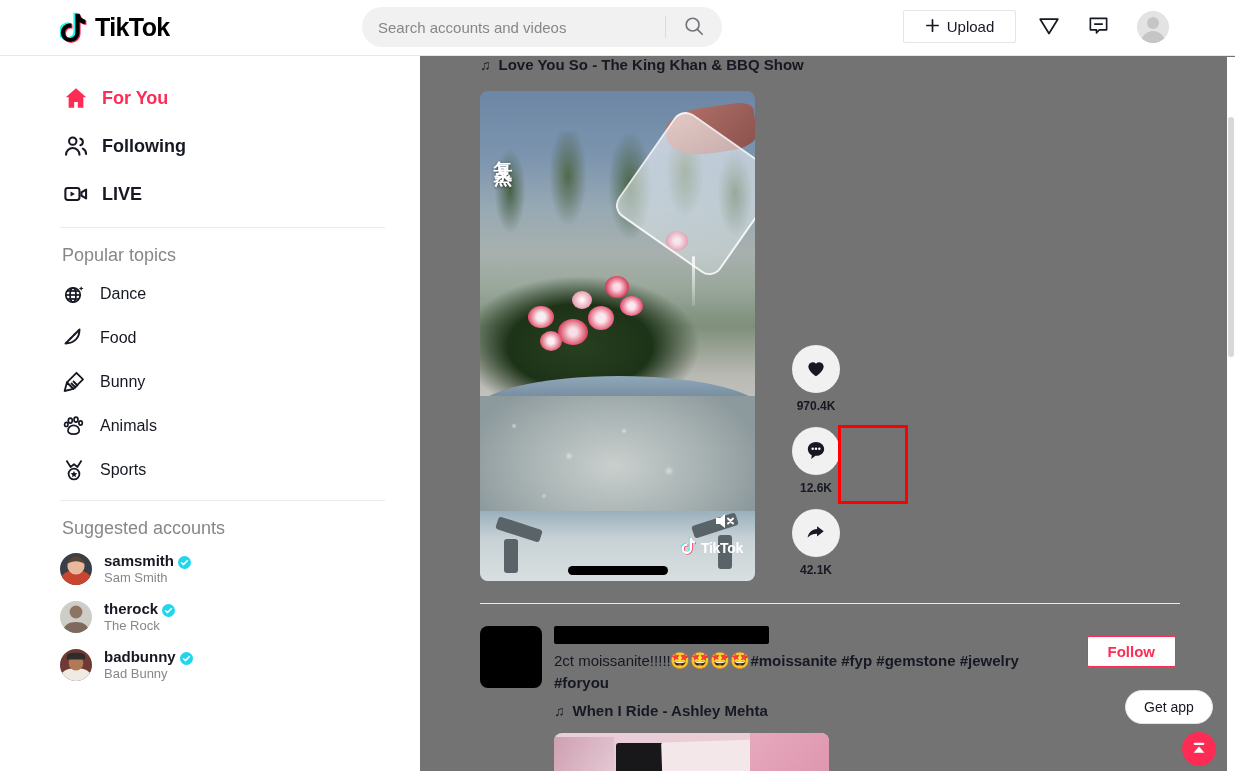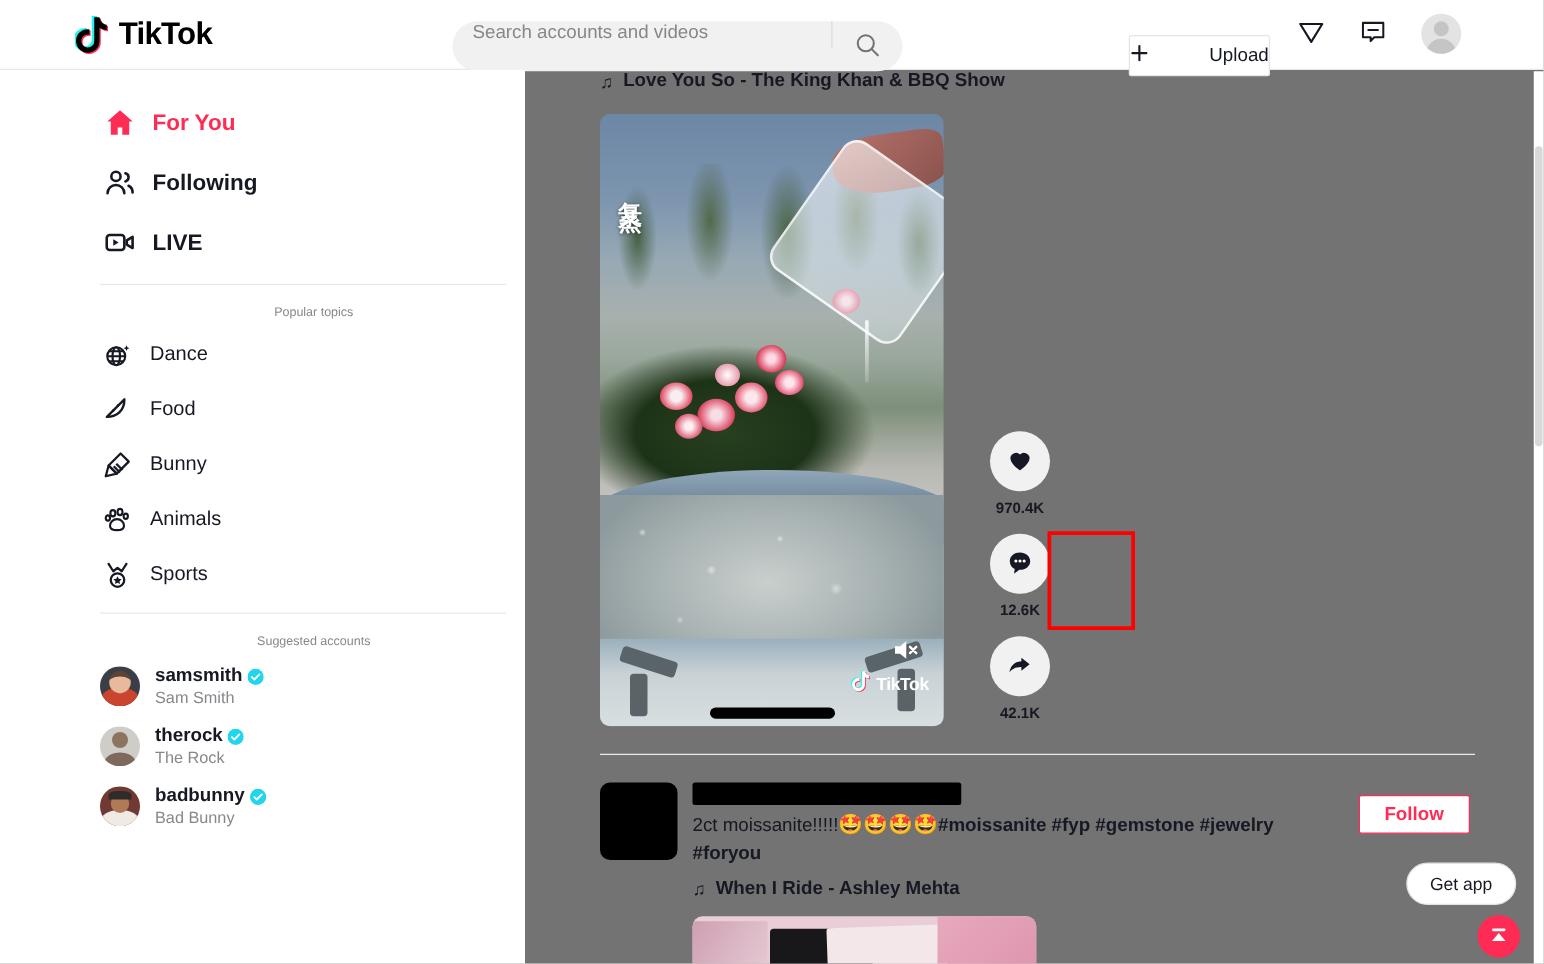--- a/index.html
+++ b/index.html
@@ -20,39 +20,39 @@
   .logo-wrap {
     position: absolute; left: 60px; top: 10px;
     display: flex; align-items: center; gap: 5px; cursor: pointer;
   }
   .logo-note { width: 30px; height: 34px; position: relative; }
   .logo-text {
     font-size: 25px; font-weight: bold; color: #000;
     letter-spacing: -0.6px; line-height: 34px;
   }
   .search-box {
-    position: absolute; left: 362px; top: 17px;
+    position: absolute; left: 362px; top: 7px;
     width: 360px; height: 40px; border-radius: 92px;
-    background: #f1f1f2; display: flex; align-items: flex-start;
+    background: #f1f1f2; display: flex; align-items: center;
   }
   .search-input {
     flex: 1; border: none; background: transparent; outline: none;
     padding: 0 16px; font-size: 15px; color: #161823;
     font-family: "Liberation Sans", sans-serif;
   }
   .search-input::placeholder { color: #86878b; }
   .search-divider { width: 1px; height: 22px; background: #dcdcdd; }
   .search-btn {
     width: 56px; height: 40px; display: flex; align-items: center;
     justify-content: center; background: transparent; border: none; cursor: pointer;
   }
   .upload-btn {
-    position: absolute; left: 903px; top: 28px;
+    position: absolute; left: 903px; top: 10px;
     width: 113px; height: 33px; border: 1px solid #e5e5e5; background: #fff;
-    border-radius: 2px; display: flex; align-items: center; justify-content: space-between;
+    border-radius: 2px; display: flex; align-items: center; justify-content: center;
     gap: 7px; cursor: pointer; font-size: 15px; color: #161823;
     font-family: "Liberation Sans", sans-serif;
   }
   .hdr-icon-btn {
     position: absolute; top: 12px; width: 30px; height: 30px;
     display: flex; align-items: center; justify-content: center;
     background: none; border: none; cursor: pointer;
   }
   .avatar-hdr {
     position: absolute; left: 1137px; top: 11px;
@@ -64,31 +64,31 @@
     border-radius: 50%; background: #c5c5c6;
   }
   .avatar-hdr .body {
     position: absolute; left: 4px; top: 20px; width: 24px; height: 16px;
     border-radius: 12px 12px 0 0; background: #c5c5c6;
   }
 
   
   .sidebar {
     position: absolute; left: 0; top: 56px; width: 420px; height: 715px;
-    background: #fff; padding-left: 80px; padding-top: 22px;
+    background: #fff; padding-left: 60px; padding-top: 22px;
   }
   .nav-item {
     display: flex; align-items: center; gap: 10px; height: 40px;
     margin-bottom: 8px; cursor: pointer;
   }
   .nav-icon { width: 32px; height: 32px; display: flex; align-items: center; justify-content: center; }
   .nav-label { font-size: 18px; font-weight: bold; color: #161823; }
   .nav-item.active .nav-label { color: #fe2c55; }
   .side-divider { width: 325px; height: 1px; background: #e9e9ea; margin: 13px 0 0 0; }
-  .side-heading { font-size: 10px; color: #86878b; margin: 17px 0 6px 2px; text-align: center; }
+  .side-heading { font-size: 18px; color: #86878b; margin: 17px 0 6px 2px; }
   .topic-item {
     display: flex; align-items: center; gap: 12px; height: 44px; cursor: pointer;
   }
   .topic-icon { width: 28px; height: 28px; display: flex; align-items: center; justify-content: center; }
   .topic-label { font-size: 16px; color: #161823; font-weight: 500; }
   .acct-item { display: flex; align-items: center; gap: 12px; height: 48px; cursor: pointer; }
   .acct-avatar {
     width: 32px; height: 32px; border-radius: 50%; overflow: hidden;
     flex-shrink: 0; position: relative;
   }

